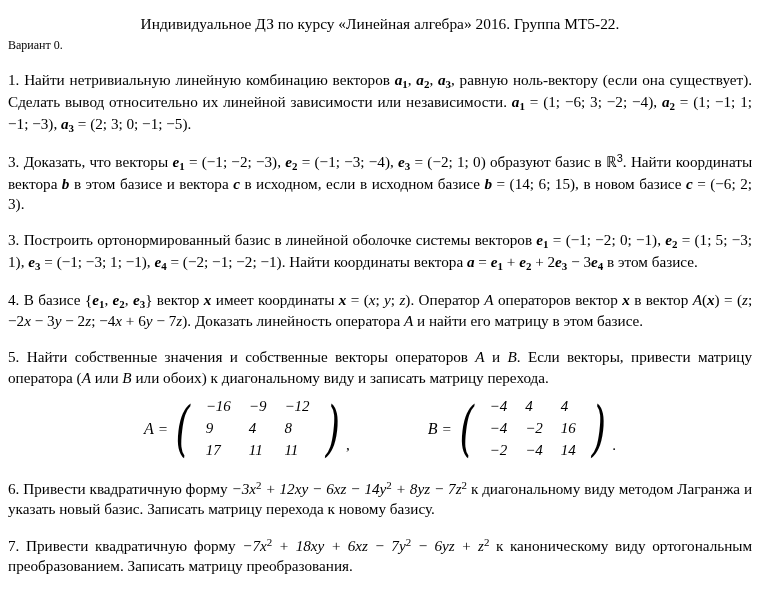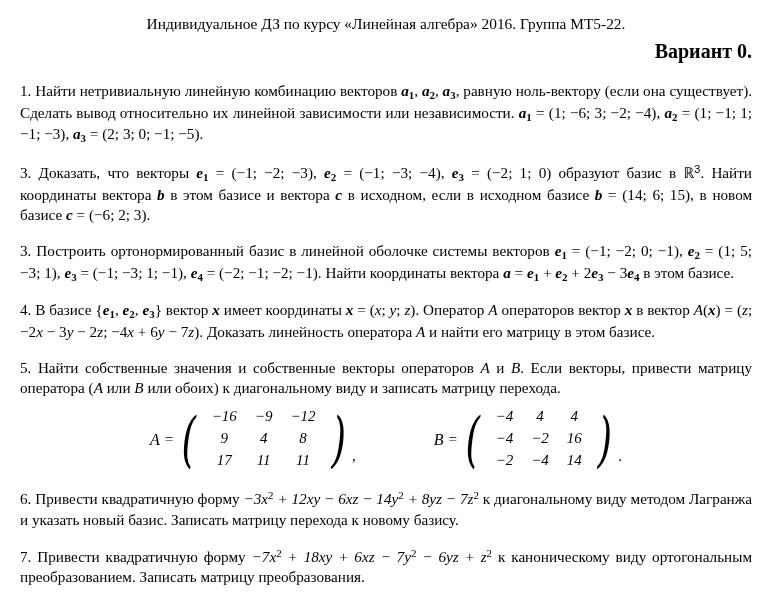--- a/index.html
+++ b/index.html
@@ -12,34 +12,33 @@
     height: 611px;
     font-family: "Liberation Serif", "DejaVu Serif", serif;
     color: #000000;
     font-size: 15.2px;
     line-height: 1.33;
   }
   .page {
     width: 766px;
     height: 611px;
     box-sizing: border-box;
-    padding: 12px 14px 0 20px;
+    padding: 12px 14px 0 8px;
     overflow: hidden;
   }
   .doc-title {
     text-align: center;
     font-size: 15.4px;
     margin: 2px 0 4px 0;
     white-space: nowrap;
   }
   .variant {
-    font-weight: bold;
-    font-size: 20px;
+    font-weight: normal;
+    font-size: 12px;
     margin: 0 0 2px 0;
-    text-align: right;
   }
   .para {
     text-align: justify;
     text-justify: inter-word;
     margin: 16px 0 1px 0;
   }
   .mi {
     font-style: italic;
   }
   .bi {
@@ -84,21 +83,21 @@
     transform: scaleX(0.62);
     font-weight: 300;
   }
   .mat-grid {
     display: grid;
     font-style: italic;
     font-size: 15px;
     padding: 0 2px;
   }
   .mat-grid span {
-    text-align: center;
+    text-align: left;
     padding: 1px 9px;
     font-style: italic;
   }
   .m3 { grid-template-columns: repeat(3, auto); }
   .comma {
     font-style: normal;
     align-self: flex-end;
     padding-bottom: 6px;
     margin-left: 2px;
   }

